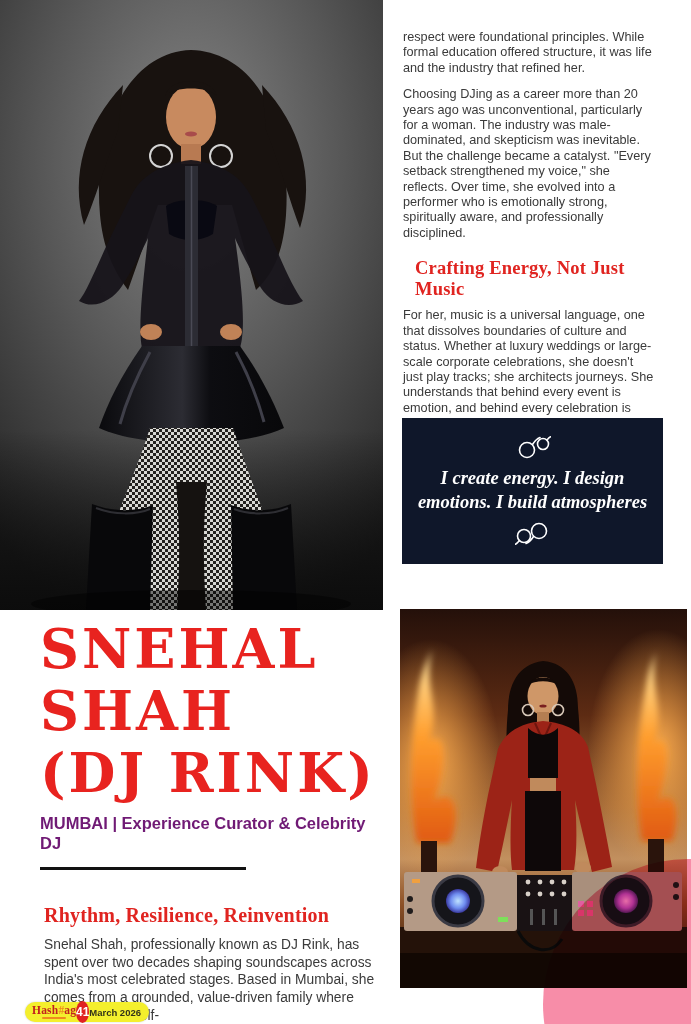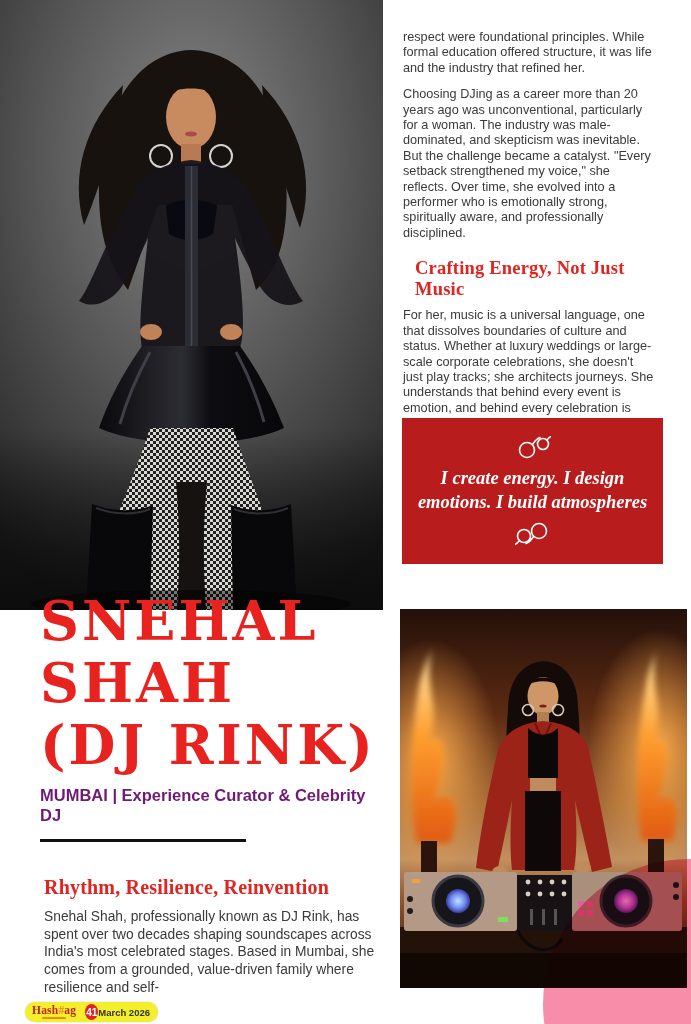--- a/index.html
+++ b/index.html
@@ -17,31 +17,31 @@
   }
   .col p{margin:0 0 11px 0;}
   .red-heading{
     font-family:"Liberation Serif",serif;font-weight:bold;
     color:#e02420;font-size:18.5px;line-height:21px;
     margin:17px 0 8px 12px;letter-spacing:.2px;
   }
   
   .quote-box{
     position:absolute;left:402px;top:418px;width:261px;height:146px;
-    background:#b91c1c;color:#fff;display:flex;flex-direction:column;
+    background:#0f172a;color:#fff;display:flex;flex-direction:column;
     align-items:center;justify-content:center;gap:6px;padding:6px 14px;
     box-sizing:border-box;text-align:center;
   }
   .quote-text{
     font-family:"Liberation Serif",serif;font-style:italic;font-weight:bold;
     font-size:18.5px;line-height:24px;max-width:230px;
   }
   .qmark{flex:0 0 auto;}
   
-  .title-block{position:absolute;left:40px;top:590px;width:345px;}
+  .title-block{position:absolute;left:40px;top:618px;width:345px;}
   .big-name{
     font-family:"DejaVu Serif",serif;font-weight:bold;color:#e8231f;
     font-size:54px;line-height:62px;letter-spacing:3px;margin:0;
   }
   .subtitle{
     font-size:16.5px;line-height:19.5px;font-weight:bold;color:#701a75;
     margin-top:10px;max-width:332px;
   }
   .divider{width:206px;height:3px;background:#111;margin-top:14px;}
   .profile-heading{
@@ -66,22 +66,22 @@
     padding:0 8px 0 7px;box-shadow:0 0 2px rgba(0,0,0,.2);
   }
   .logo-stack{display:flex;flex-direction:column;align-items:center;line-height:1;}
   .logo-word{
     font-family:"Liberation Serif",serif;font-weight:bold;font-size:11.5px;
     color:#c1201f;letter-spacing:.2px;
   }
   .logo-word .sym{color:#f08a1d;font-weight:bold;}
   .logo-tagline-strip{width:24px;height:2px;background:#f08a1d;margin-top:1px;border-radius:1px;}
   .page-num{
-    width:13px;height:16px;border-radius:50%;background:#e02222;color:#fff;
-    font-size:10px;font-weight:bold;display:flex;align-items:center;justify-content:center;margin-left:9px;
+    width:13px;height:22px;border-radius:50%;background:#e02222;color:#fff;
+    font-size:12px;font-weight:bold;display:flex;align-items:center;justify-content:center;
   }
   .footer-date{font-size:9.5px;font-weight:bold;color:#33331a;}
 </style>
 </head>
 <body>
 
 <div class="page">
 
   <svg class="portrait" viewBox="0 0 383 610" preserveAspectRatio="none" aria-hidden="true">
     <defs>

